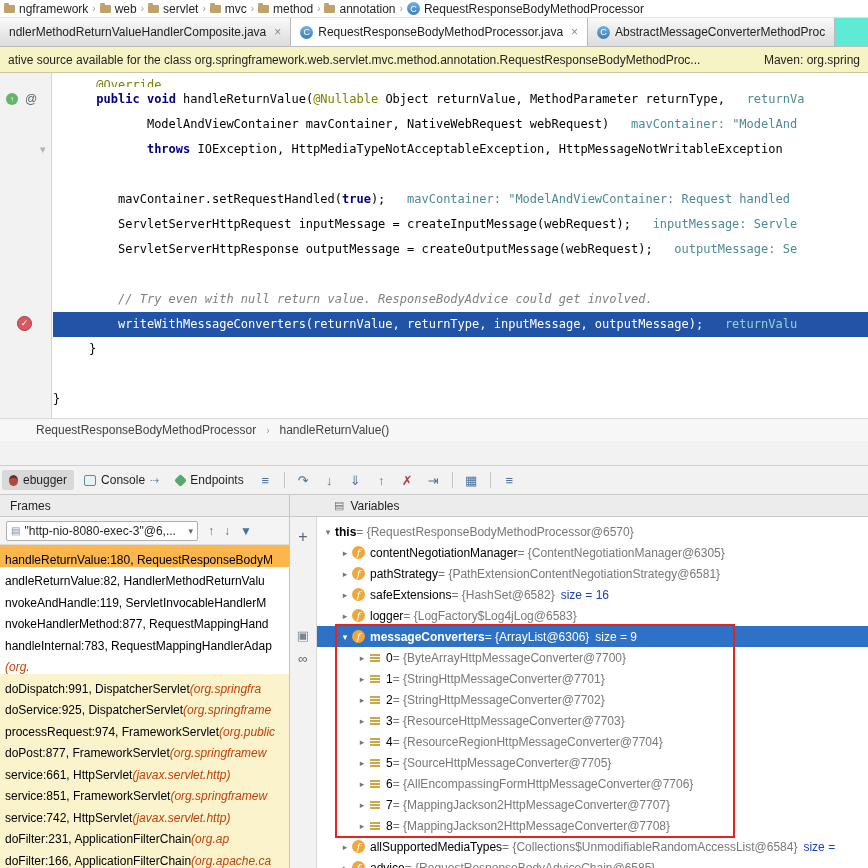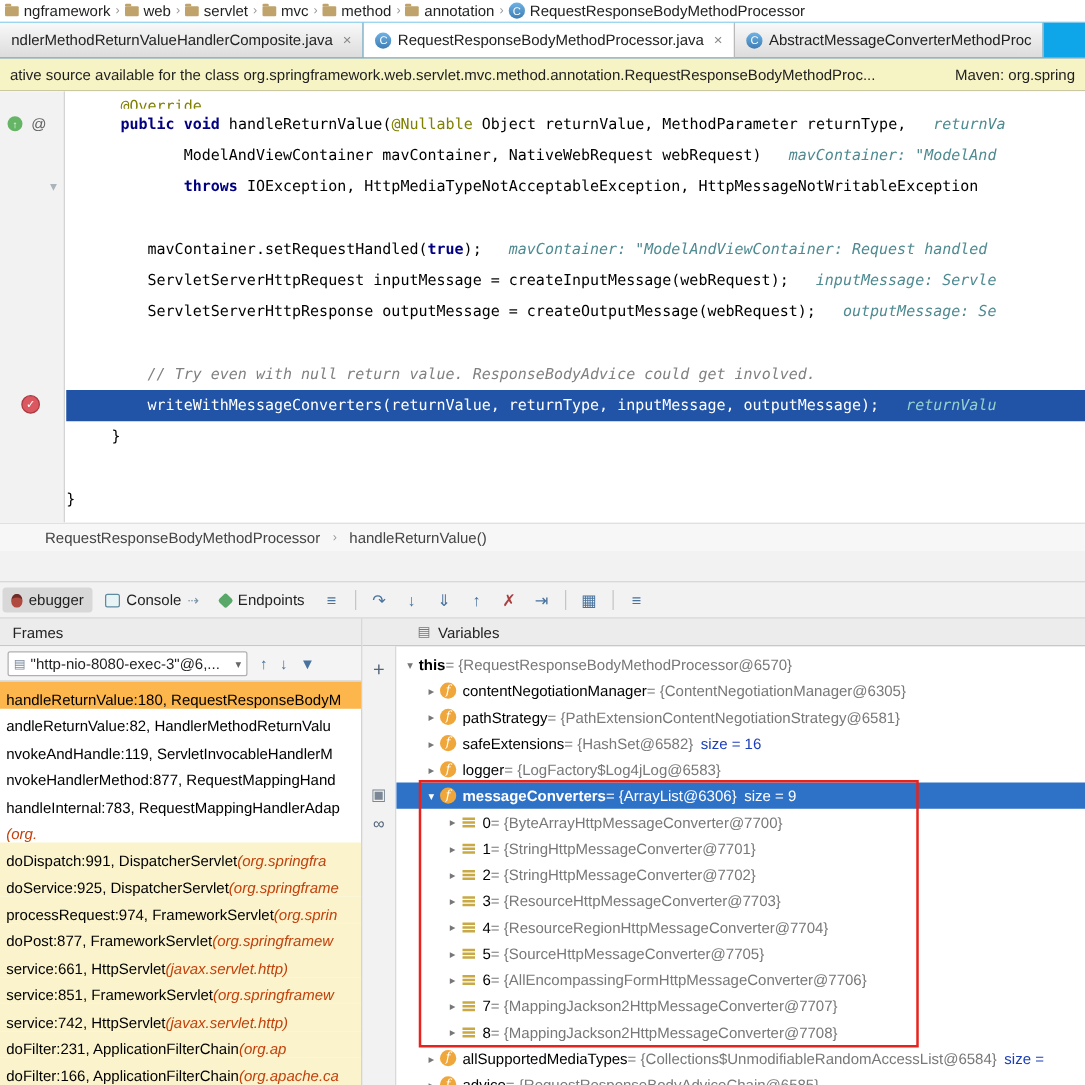--- a/index.html
+++ b/index.html
@@ -10,21 +10,21 @@
 .topbar{height:18px;background:#fff;border-bottom:1px solid #e2e2e2;display:flex;align-items:center;
 padding:0 4px;white-space:nowrap;overflow:hidden}
 .crumb{display:inline-flex;align-items:center;gap:4px}
 .crumb-sep{color:#9a9a9a;margin:0 4px;font-size:10px}
 .folder-ic{width:11px;height:8px;background:#c0a36b;border-radius:1px;position:relative;display:inline-block;flex:none}
 .folder-ic:before{content:"";position:absolute;top:-2px;left:0;width:5px;height:2px;background:#c0a36b;border-radius:1px 1px 0 0}
 .class-ic{width:13px;height:13px;border-radius:50%;background:linear-gradient(#6fb2e4,#3d7db4);color:#fff;
 font-size:9px;display:inline-flex;align-items:center;justify-content:center;flex:none}
 
 
-.tabbar{height:29px;background:#0ea5e9;border-bottom:1px solid #bcbcbc;display:flex;align-items:stretch;overflow:hidden;white-space:nowrap}
+.tabbar{height:29px;background:#5eead4;border-bottom:1px solid #bcbcbc;display:flex;align-items:stretch;overflow:hidden;white-space:nowrap}
 .tab{display:flex;align-items:center;gap:5px;padding:0 9px;border-right:1px solid #b9b9b9;
 background:linear-gradient(#f9f9f9,#dcdcdc);color:#222}
 .tab.active{background:#fff}
 .tab .close{color:#888;margin-left:3px;font-size:12px}
 
 
 .notif{height:26px;background:#f6f3c4;border-bottom:1px solid #cbc7a1;display:flex;align-items:center;
 padding:0 8px;white-space:nowrap;overflow:hidden}
 .notif .msg{flex:1;overflow:hidden}
 .notif .action{margin-left:10px}
@@ -41,21 +41,21 @@
 .bp i{font-style:normal;font-size:9px;line-height:1}
 .code{position:absolute;left:53px;top:0;right:0;font-family:"DejaVu Sans Mono",monospace;font-size:12px;
 line-height:25px;white-space:pre;color:#000}
 .codeline{height:25px;overflow:hidden}
 .codeline.clip{height:14px}
 .codeline.clip .cl-inner{display:inline-block;margin-top:-11px}
 .codeline.exec{background:#2154a6;color:#fff}
 .seg.kw{color:#000080;font-weight:bold}
 .seg.ann{color:#7f7f00}
 .seg.cm{color:#808080;font-style:italic}
-.seg.hint{color:#4e8a90;font-style:italic}
+.seg.hint{color:#4e8a90;}
 .exec .seg.hint{color:#96d2cb}
 
 
 .crumb2{height:23px;background:#f7f7f7;border-top:1px solid #d9d9d9;display:flex;align-items:center;
 padding-left:36px;gap:6px;color:#444;white-space:nowrap}
 .gap{height:25px;background:#f2f2f2;border-bottom:1px solid #cfcfcf}
 
 
 .debugbar{height:29px;background:#f2f2f2;border-bottom:1px solid #c9c9c9;display:flex;align-items:center;
 gap:3px;padding:0 2px;white-space:nowrap;overflow:hidden}
@@ -265,21 +265,21 @@
         <div class="fr-row library">
           <span class="fr-text">doDispatch:991, DispatcherServlet </span>
           <span class="pkg">(org.springfra</span>
         </div>
         <div class="fr-row library">
           <span class="fr-text">doService:925, DispatcherServlet </span>
           <span class="pkg">(org.springframe</span>
         </div>
         <div class="fr-row library">
           <span class="fr-text">processRequest:974, FrameworkServlet </span>
-          <span class="pkg">(org.sprin</span>
+          <span class="pkg">(org.public</span>
         </div>
         <div class="fr-row library">
           <span class="fr-text">doPost:877, FrameworkServlet </span>
           <span class="pkg">(org.springframew</span>
         </div>
         <div class="fr-row library">
           <span class="fr-text">service:661, HttpServlet </span>
           <span class="pkg">(javax.servlet.http)</span>
         </div>
         <div class="fr-row library">

